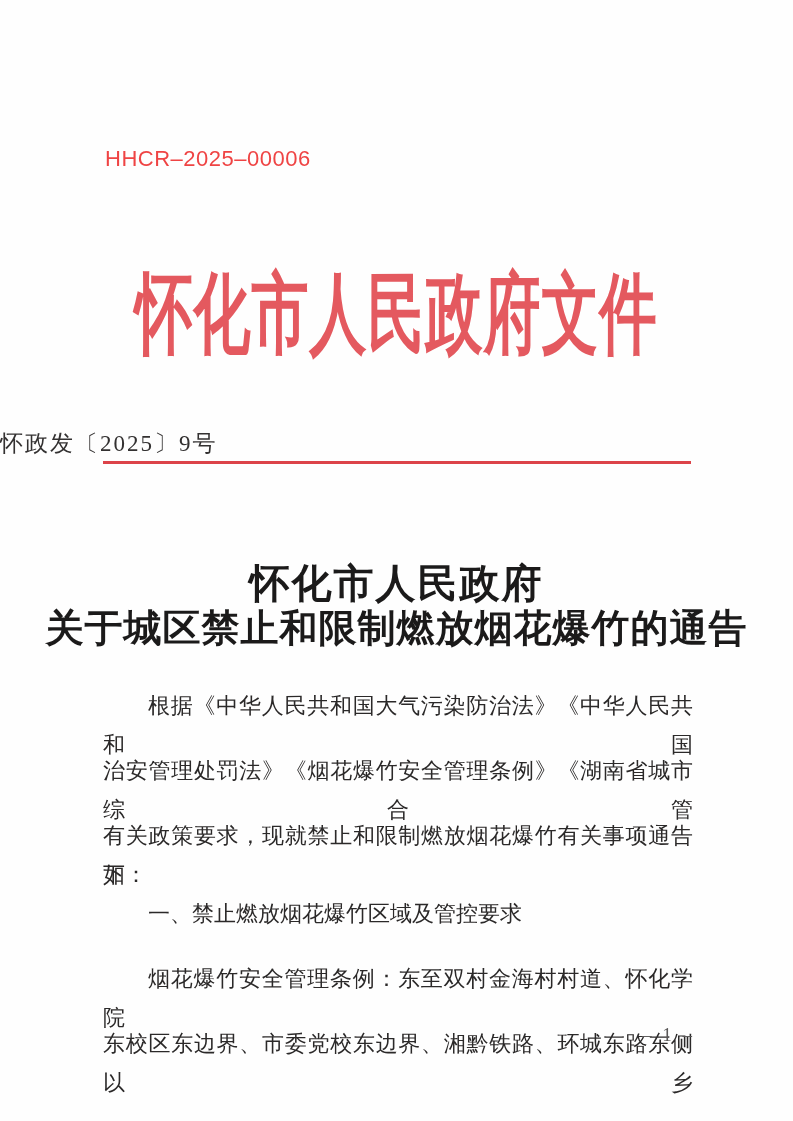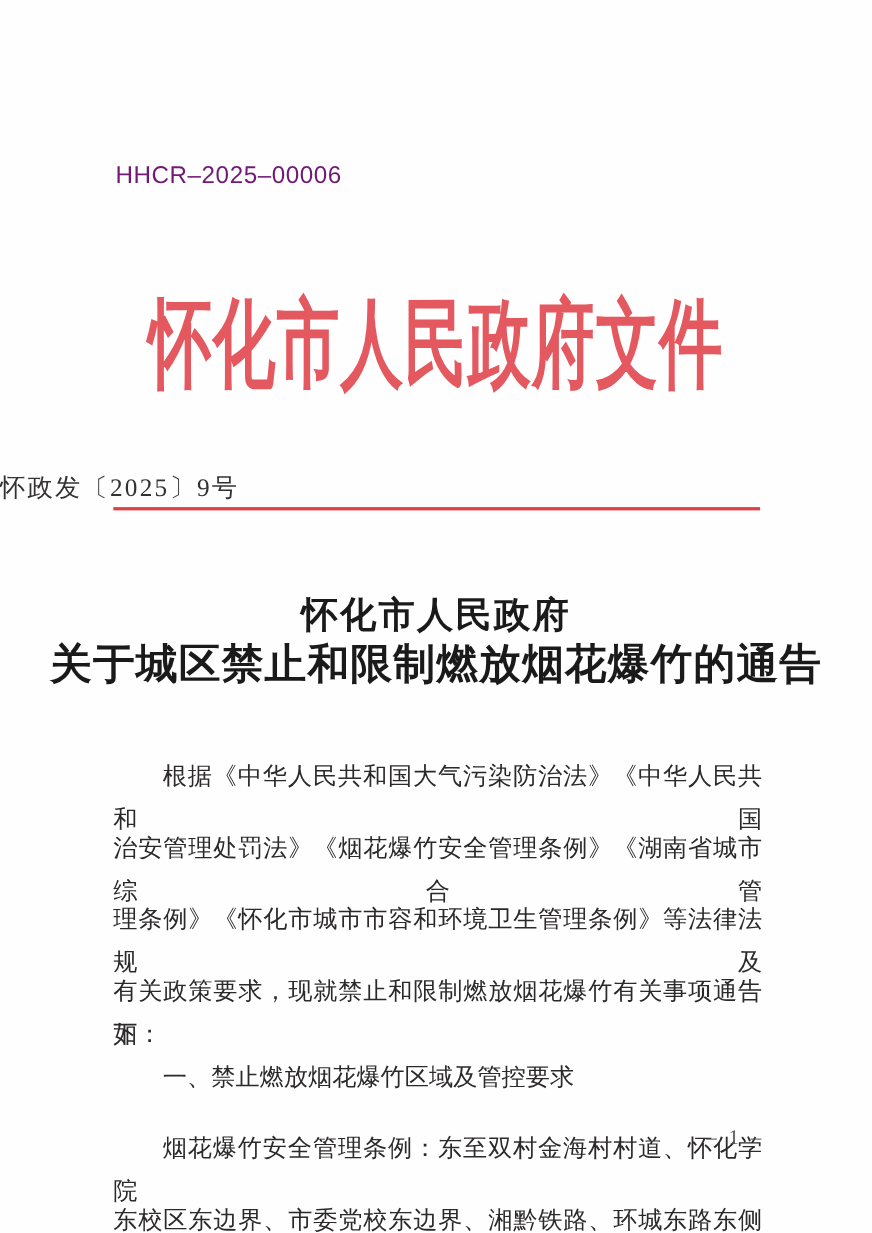--- a/index.html
+++ b/index.html
@@ -23,21 +23,21 @@
     background: #fefefe;
   }
   .doc-code {
     position: absolute;
     left: 105px;
     top: 146px;
     font-family: "Liberation Sans", "DejaVu Sans", sans-serif;
     font-size: 22px;
     font-weight: 400;
     letter-spacing: 0.5px;
-    color: #701a75;
+    color: #ef4444;
     white-space: nowrap;
   }
   .banner {
     position: absolute;
     left: 0;
     top: 270px;
     width: 100%;
     text-align: center;
   }
   .banner-inner {
@@ -72,25 +72,26 @@
   }
   .main-title {
     position: absolute;
     left: 0;
     top: 543px;
     width: 100%;
     text-align: center;
     color: #1b1a1a;
   }
   .main-title .t1 {
-    font-size: 33px;
+    font-size: 40px;
     font-weight: bold;
     letter-spacing: 2px;
     line-height: 34px;
     white-space: nowrap;
+    margin-top: 24px;
   }
   .main-title .t2 {
     margin-top: 8px;
     font-size: 38px;
     font-weight: bold;
     letter-spacing: 1px;
     line-height: 38px;
     white-space: nowrap;
   }
   .body-text {
@@ -142,21 +143,20 @@
   <div class="red-rule"></div>
 
   <div class="main-title">
     <div class="t1">怀化市人民政府</div>
     <div class="t2">关于城区禁止和限制燃放烟花爆竹的通告</div>
   </div>
 
   <div class="body-text">
     <div class="line indent fill">根据《中华人民共和国大气污染防治法》《中华人民共和国</div>
     <div class="line fill">治安管理处罚法》《烟花爆竹安全管理条例》《湖南省城市综合管</div>
-    <div class="line fill">理条例》《怀化市城市市容和环境卫生管理条例》等法律法规及</div>
     <div class="line fill">有关政策要求，现就禁止和限制燃放烟花爆竹有关事项通告如</div>
     <div class="line">下：</div>
     <div class="line indent">一、禁止燃放烟花爆竹区域及管控要求</div>
     <div class="line indent fill">烟花爆竹安全管理条例：东至双村金海村村道、怀化学院</div>
     <div class="line fill">东校区东边界、市委党校东边界、湘黔铁路、环城东路东侧以乡</div>
   </div>
 
   <div class="page-number">– 1 –</div>
 
 </div>

